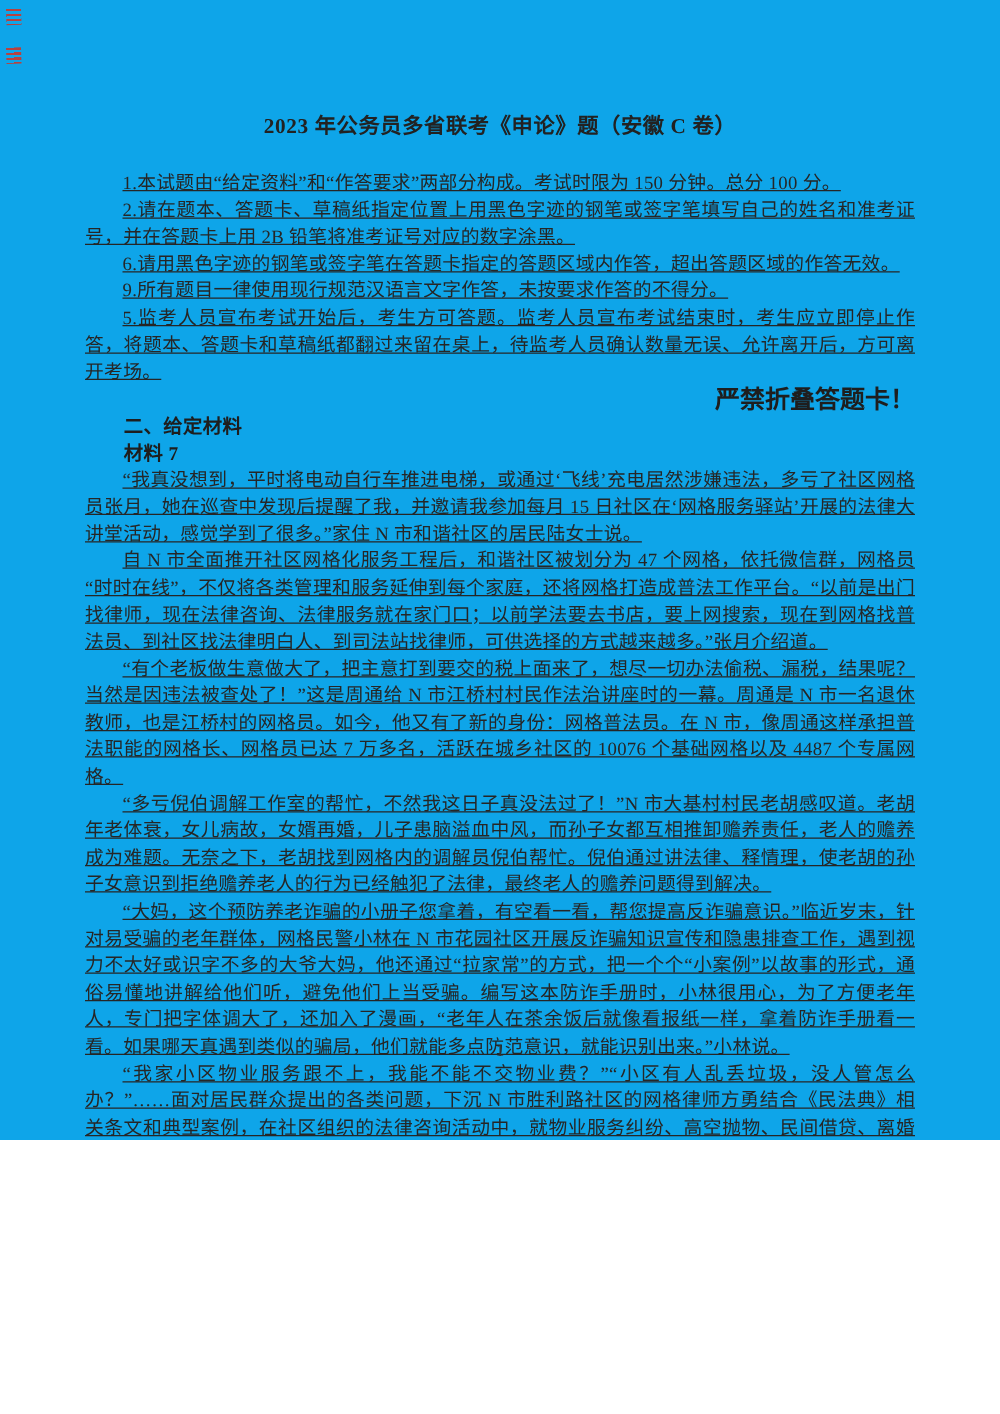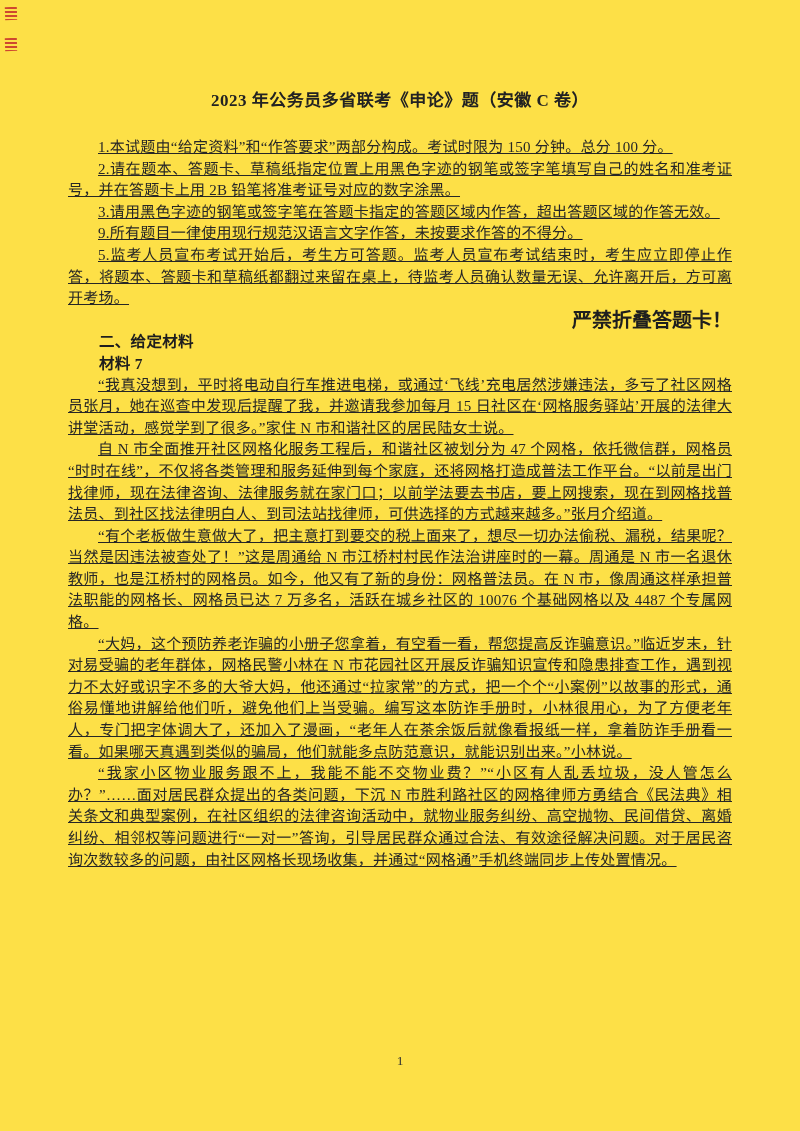--- a/index.html
+++ b/index.html
@@ -3,22 +3,22 @@
 <meta charset="utf-8">
 <style>
   html, body {
     margin: 0;
     padding: 0;
     background: #ffffff;
   }
   .page {
     position: relative;
     width: 800px;
-    height: 1131px;
-    background: #fde047;
+    height: 912px;
+    background: #0ea5e9;
     color: #1e1e1e;
     font-family: "Liberation Serif", "DejaVu Serif", serif;
     overflow: hidden;
   }
   .content {
     padding: 88px 68px 0 68px;
   }
   .doc-title {
     margin: 0 0 24px 0;
     text-align: center;
@@ -93,32 +93,33 @@
   <span class="red-mark m1"></span>
   <span class="red-mark m2"></span>
 
   <div class="content">
 
     <h1 class="doc-title">2023 年公务员多省联考《申论》题（安徽 C 卷）</h1>
 
     <section>
       <p class="body-par">1.本试题由“给定资料”和“作答要求”两部分构成。考试时限为 150 分钟。总分 100 分。</p>
       <p class="body-par">2.请在题本、答题卡、草稿纸指定位置上用黑色字迹的钢笔或签字笔填写自己的姓名和准考证号，并在答题卡上用 2B 铅笔将准考证号对应的数字涂黑。</p>
-      <p class="body-par">3.请用黑色字迹的钢笔或签字笔在答题卡指定的答题区域内作答，超出答题区域的作答无效。</p>
+      <p class="body-par">6.请用黑色字迹的钢笔或签字笔在答题卡指定的答题区域内作答，超出答题区域的作答无效。</p>
       <p class="body-par">9.所有题目一律使用现行规范汉语言文字作答，未按要求作答的不得分。</p>
       <p class="body-par">5.监考人员宣布考试开始后，考生方可答题。监考人员宣布考试结束时，考生应立即停止作答，将题本、答题卡和草稿纸都翻过来留在桌上，待监考人员确认数量无误、允许离开后，方可离开考场。</p>
       <p class="warning-line">严禁折叠答题卡！</p>
     </section>
 
     <section>
       <h2 class="sec-heading">二、给定材料</h2>
       <h3 class="sec-heading">材料 7</h3>
       <p class="body-par">“我真没想到，平时将电动自行车推进电梯，或通过‘飞线’充电居然涉嫌违法，多亏了社区网格员张月，她在巡查中发现后提醒了我，并邀请我参加每月 15 日社区在‘网格服务驿站’开展的法律大讲堂活动，感觉学到了很多。”家住 N 市和谐社区的居民陆女士说。</p>
       <p class="body-par">自 N 市全面推开社区网格化服务工程后，和谐社区被划分为 47 个网格，依托微信群，网格员“时时在线”，不仅将各类管理和服务延伸到每个家庭，还将网格打造成普法工作平台。“以前是出门找律师，现在法律咨询、法律服务就在家门口；以前学法要去书店，要上网搜索，现在到网格找普法员、到社区找法律明白人、到司法站找律师，可供选择的方式越来越多。”张月介绍道。</p>
       <p class="body-par">“有个老板做生意做大了，把主意打到要交的税上面来了，想尽一切办法偷税、漏税，结果呢？当然是因违法被查处了！”这是周通给 N 市江桥村村民作法治讲座时的一幕。周通是 N 市一名退休教师，也是江桥村的网格员。如今，他又有了新的身份：网格普法员。在 N 市，像周通这样承担普法职能的网格长、网格员已达 7 万多名，活跃在城乡社区的 10076 个基础网格以及 4487 个专属网格。</p>
+      <p class="body-par">“多亏倪伯调解工作室的帮忙，不然我这日子真没法过了！”N 市大基村村民老胡感叹道。老胡年老体衰，女儿病故，女婿再婚，儿子患脑溢血中风，而孙子女都互相推卸赡养责任，老人的赡养成为难题。无奈之下，老胡找到网格内的调解员倪伯帮忙。倪伯通过讲法律、释情理，使老胡的孙子女意识到拒绝赡养老人的行为已经触犯了法律，最终老人的赡养问题得到解决。</p>
       <p class="body-par">“大妈，这个预防养老诈骗的小册子您拿着，有空看一看，帮您提高反诈骗意识。”临近岁末，针对易受骗的老年群体，网格民警小林在 N 市花园社区开展反诈骗知识宣传和隐患排查工作，遇到视力不太好或识字不多的大爷大妈，他还通过“拉家常”的方式，把一个个“小案例”以故事的形式，通俗易懂地讲解给他们听，避免他们上当受骗。编写这本防诈手册时，小林很用心，为了方便老年人，专门把字体调大了，还加入了漫画，“老年人在茶余饭后就像看报纸一样，拿着防诈手册看一看。如果哪天真遇到类似的骗局，他们就能多点防范意识，就能识别出来。”小林说。</p>
       <p class="body-par">“我家小区物业服务跟不上，我能不能不交物业费？”“小区有人乱丢垃圾，没人管怎么办？”……面对居民群众提出的各类问题，下沉 N 市胜利路社区的网格律师方勇结合《民法典》相关条文和典型案例，在社区组织的法律咨询活动中，就物业服务纠纷、高空抛物、民间借贷、离婚纠纷、相邻权等问题进行“一对一”答询，引导居民群众通过合法、有效途径解决问题。对于居民咨询次数较多的问题，由社区网格长现场收集，并通过“网格通”手机终端同步上传处置情况。</p>
     </section>
 
   </div>
 
   <div class="page-footer">
     <span class="page-number">1</span>
   </div>
 

